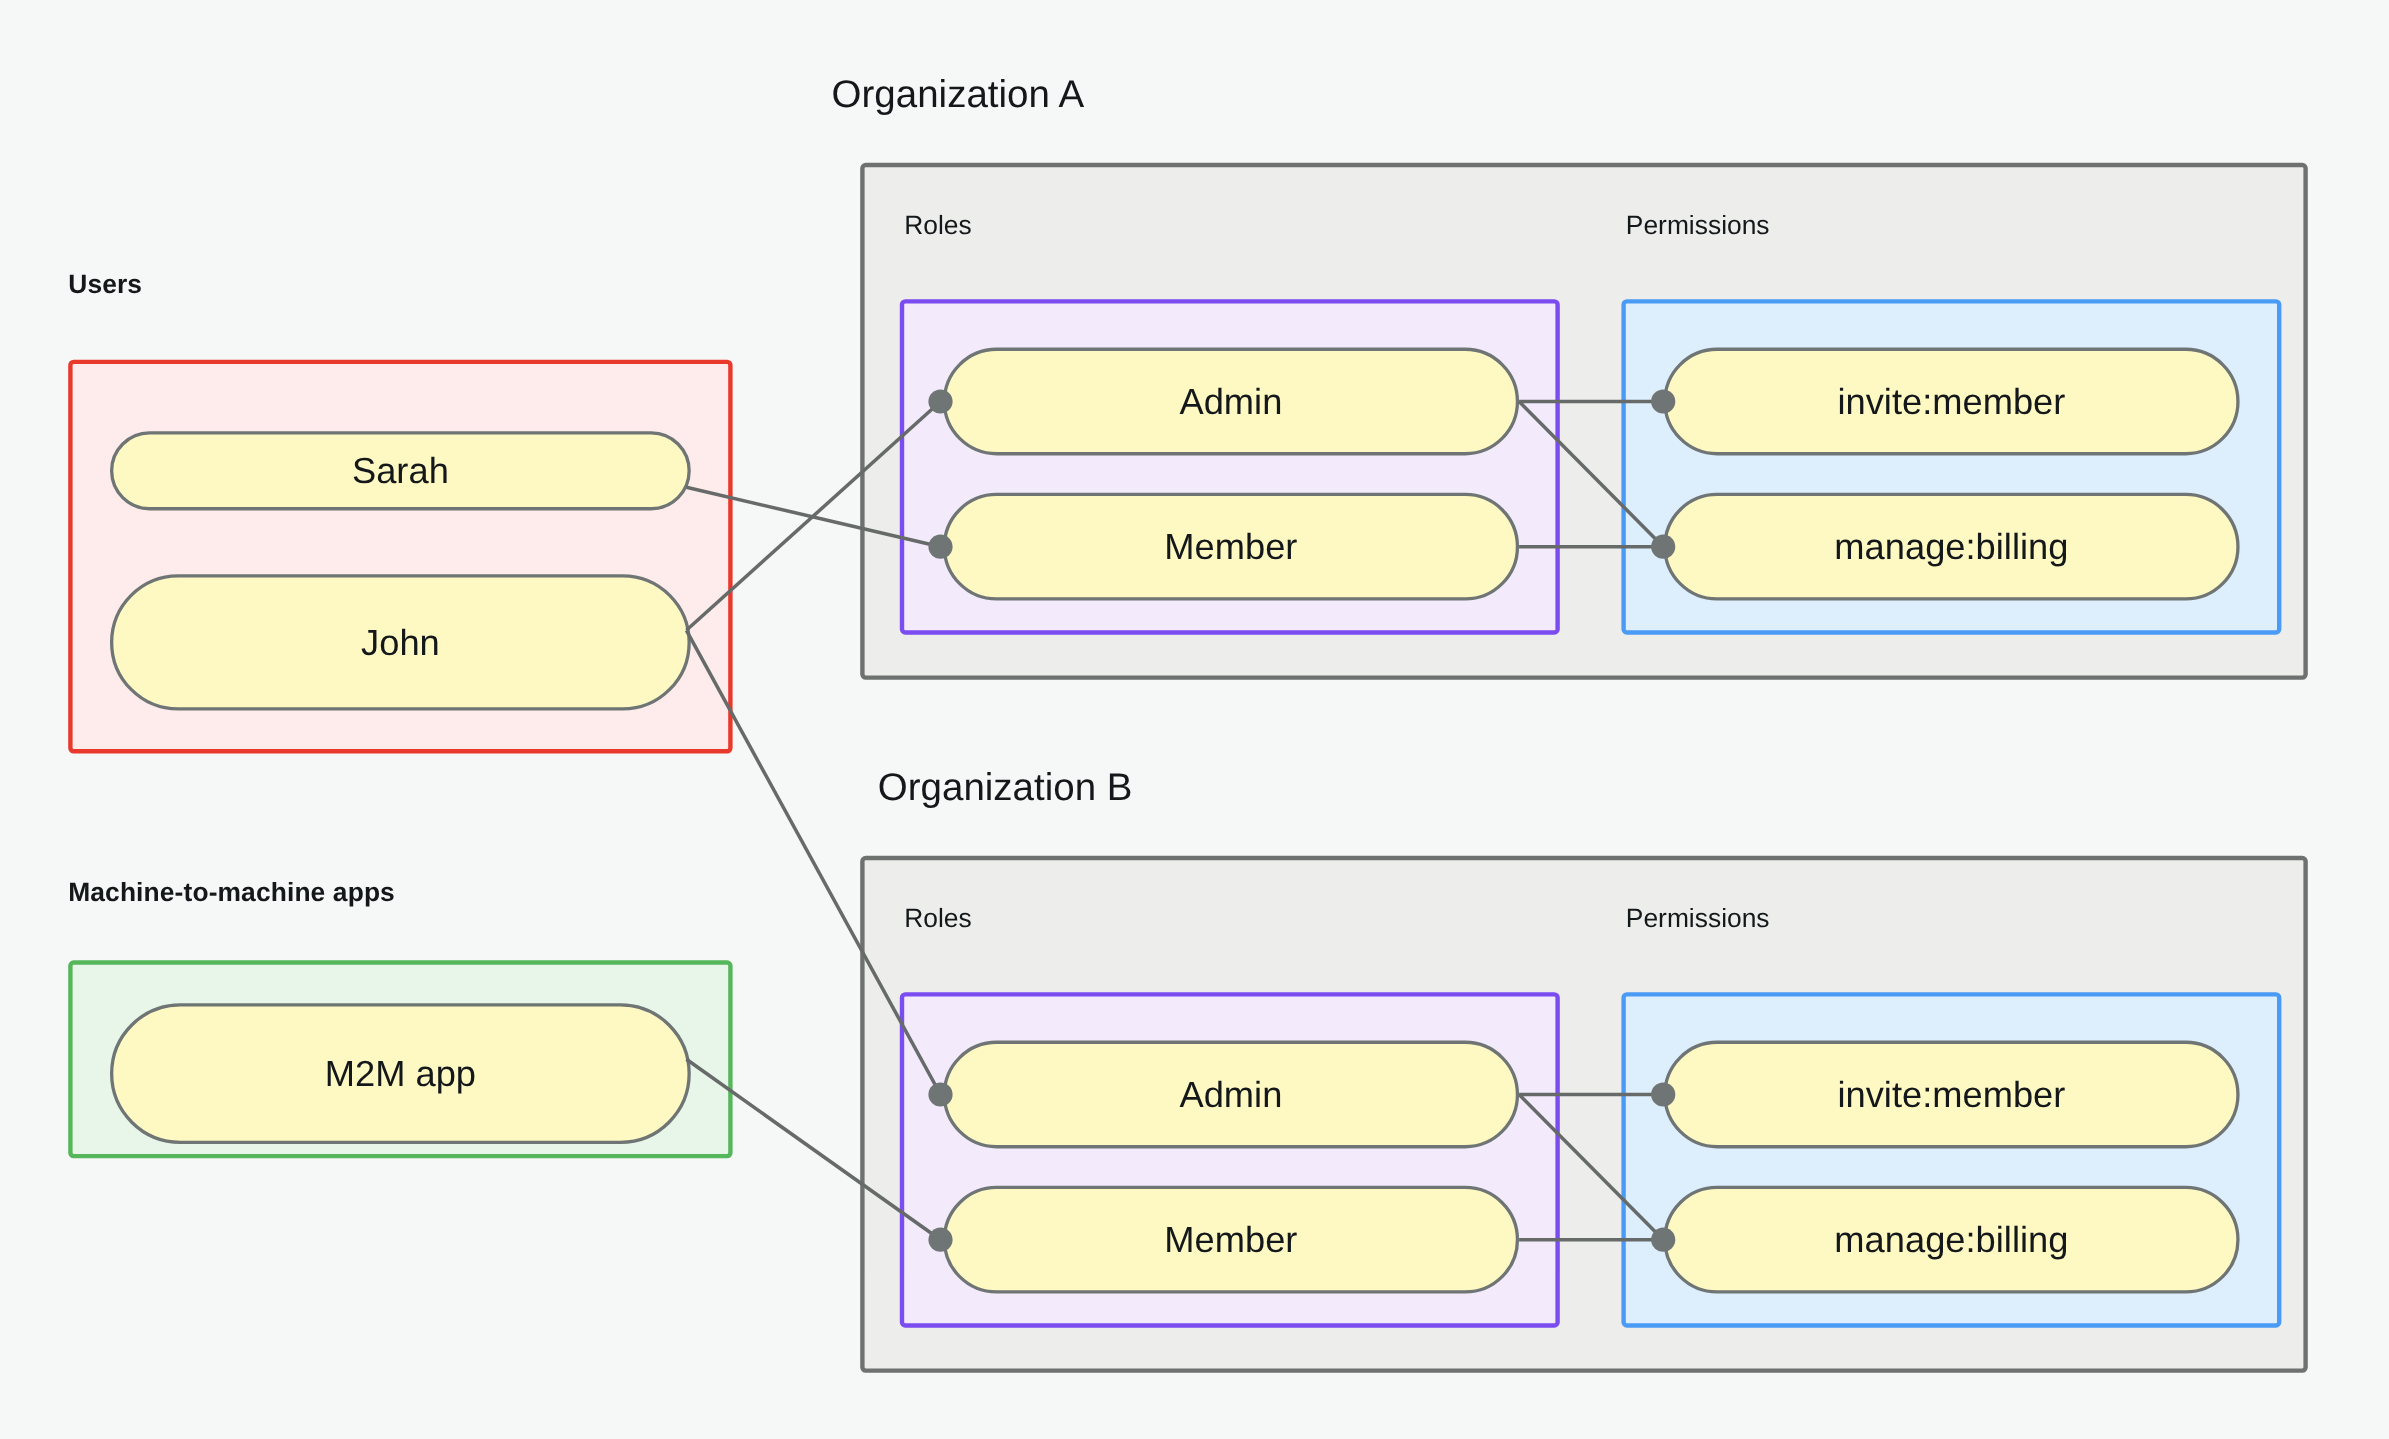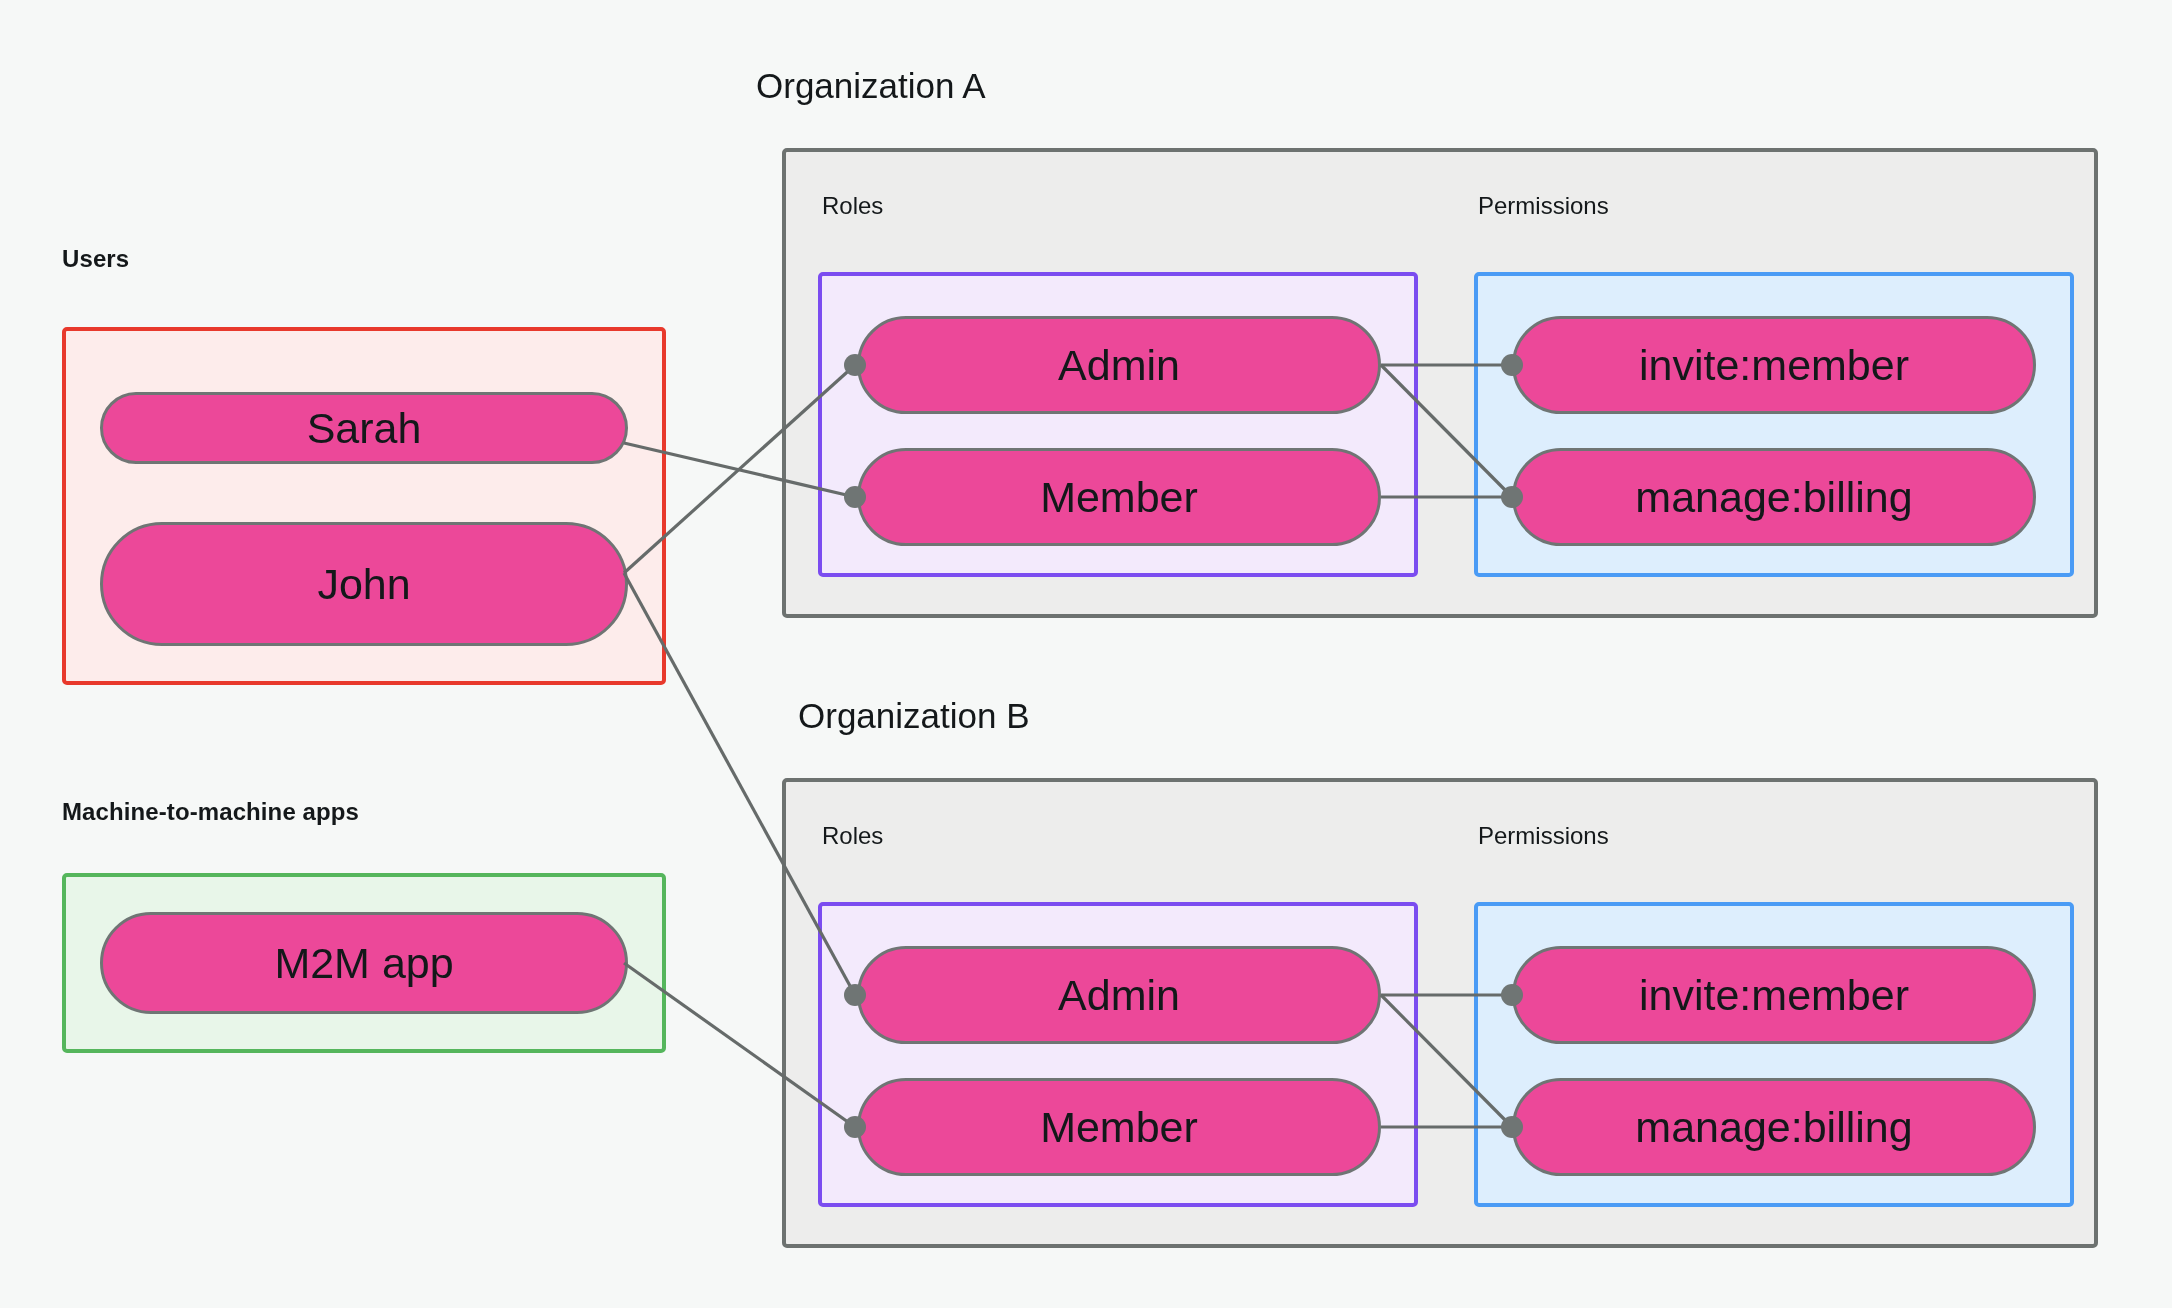--- a/index.html
+++ b/index.html
@@ -81,27 +81,27 @@
   .box-perms {
     background: #ddeefd;
     border: 4px solid #4a9bf5;
     z-index: 3;
   }
 
   
   .pill {
     position: absolute;
     box-sizing: border-box;
-    background: #ec4899;
+    background: #fef9c3;
     border: 3.2px solid #6f7574;
     border-radius: 999px;
     display: flex;
     align-items: center;
     justify-content: center;
-    font-size: 43px;
+    font-size: 33px;
     color: #14181a;
     z-index: 4;
     white-space: nowrap;
   }
 </style>
 </head>
 <body>
 
 <div id="stage">
 
@@ -142,21 +142,21 @@
   <div class="box box-users" style="left:62px; top:327px; width:604px; height:358px;"></div>
 
   <div class="pill" style="left:100px; top:392px; width:528px; height:72px;text-align:right;">Sarah</div>
 
   <div class="pill" style="left:100px; top:522px; width:528px; height:124px;">John</div>
 
   <div class="group-label" style="left:62px; top:798px;">Machine-to-machine apps</div>
 
   <div class="box box-m2m" style="left:62px; top:873px; width:604px; height:180px;"></div>
 
-  <div class="pill" style="left:100px; top:912px; width:528px; height:102px;">M2M app</div>
+  <div class="pill" style="left:100px; top:912px; width:528px; height:128px;">M2M app</div>
 
   <div class="org-label" style="left:756px; top:66px;">Organization A</div>
 
   <div class="box box-org" style="left:782px; top:148px; width:1316px; height:470px;"></div>
 
   <div class="sub-label" style="left:822px; top:192px;">Roles</div>
 
   <div class="box box-roles" style="left:818px; top:272px; width:600px; height:305px;"></div>
 
   <div class="pill" style="left:857px; top:316px; width:524px; height:98px;">Admin</div>

